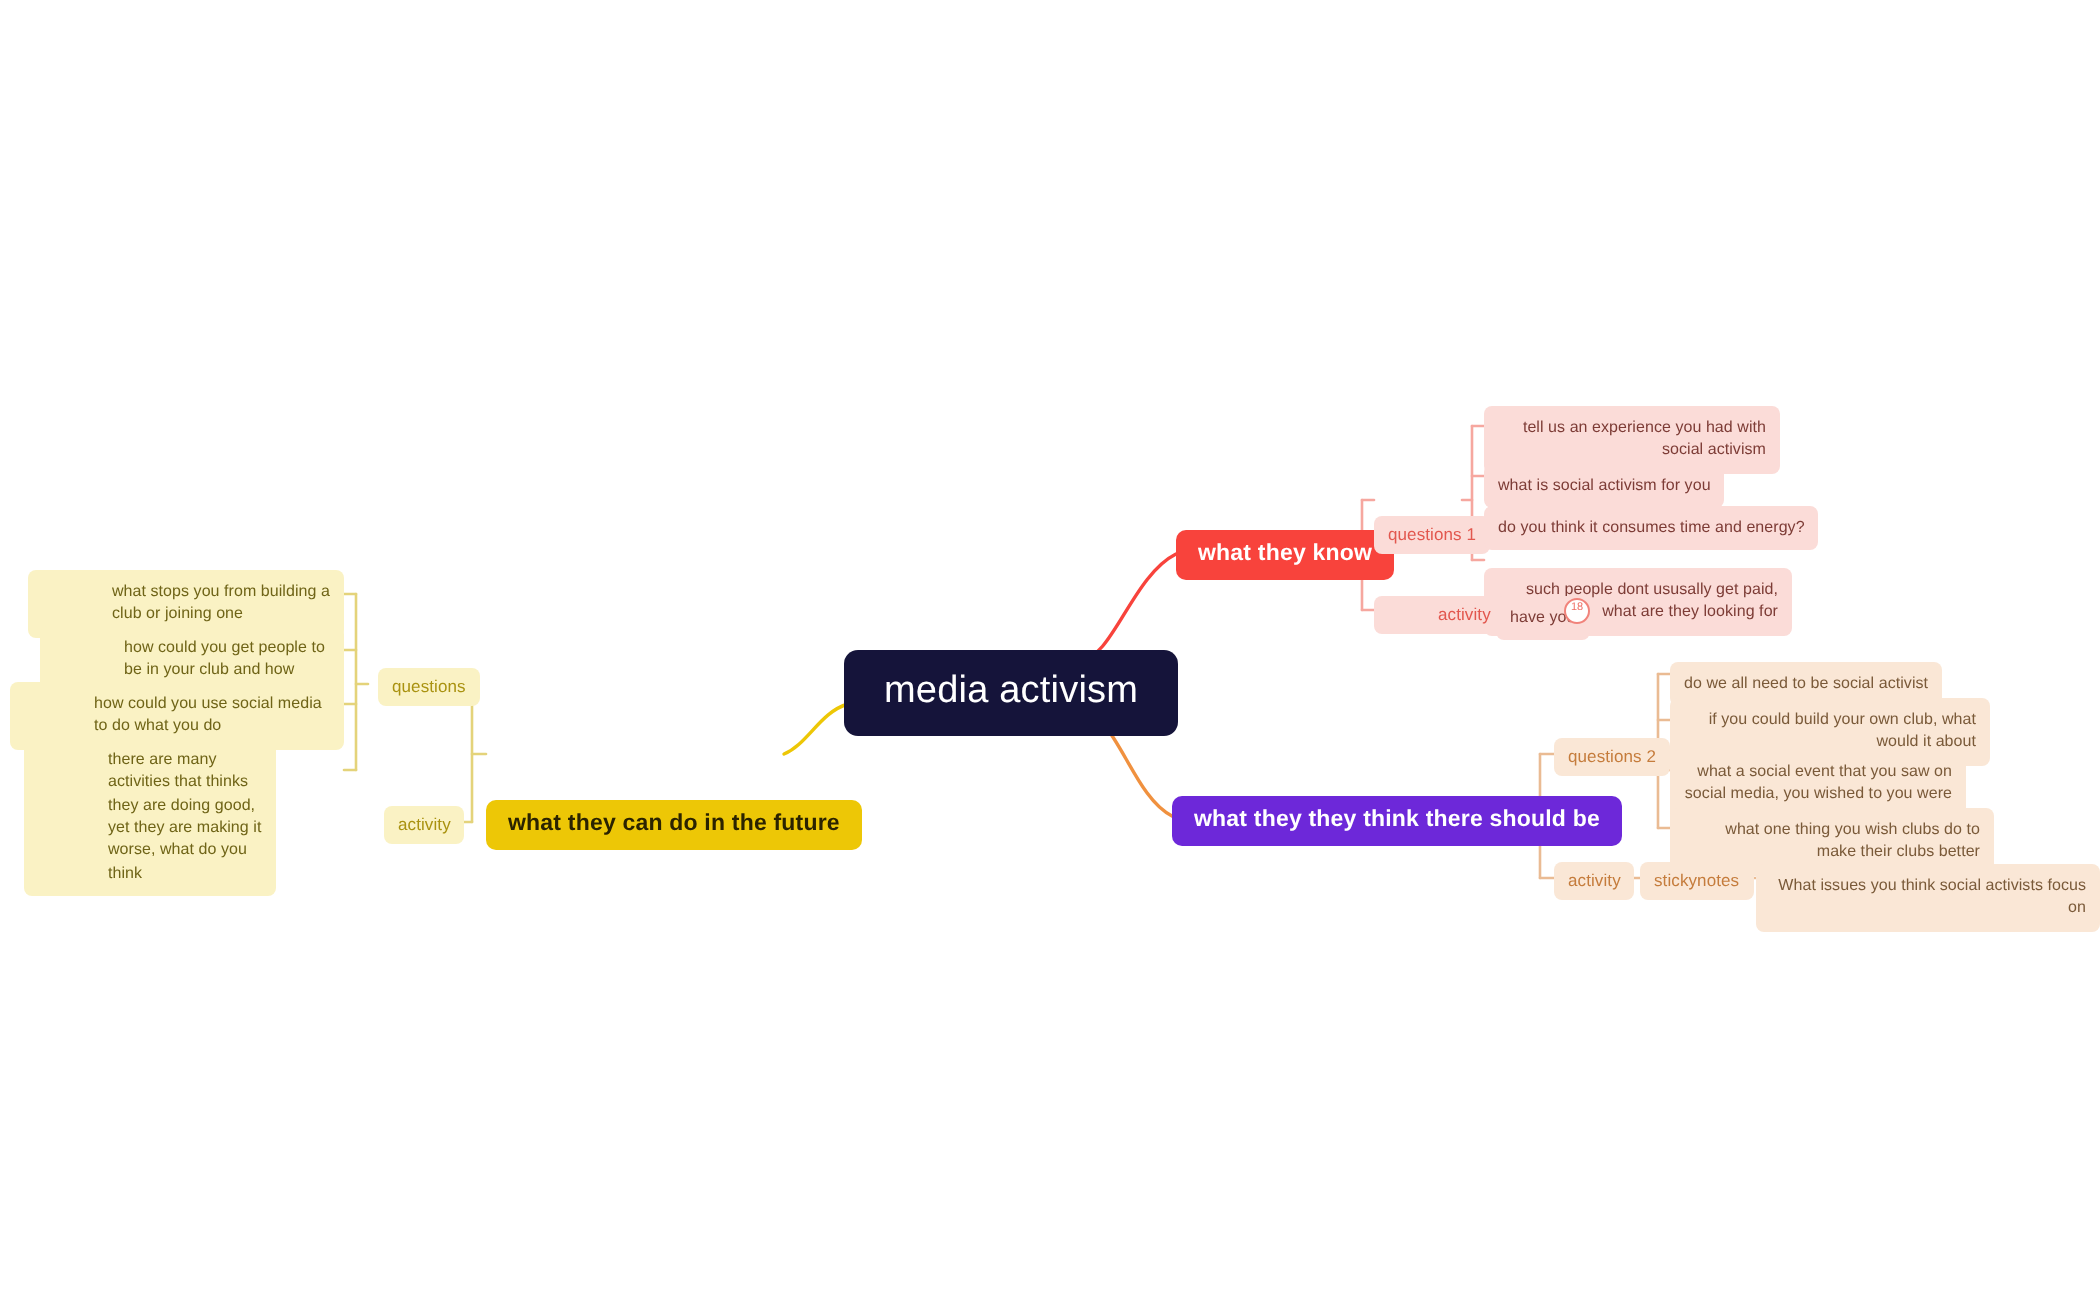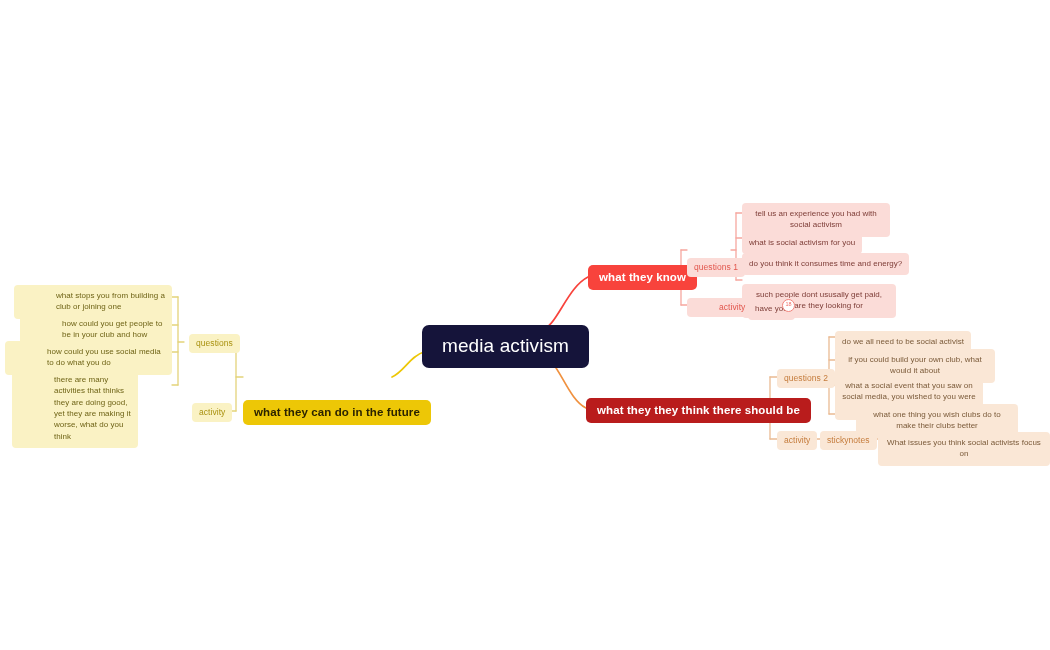--- a/index.html
+++ b/index.html
@@ -49,21 +49,21 @@
 
   
   .branch {
     font-size: 11.5px;
     font-weight: 700;
     padding: 6px 11px 7px 11px;
     border-radius: 5px;
     letter-spacing: .1px;
   }
   .branch.red    { background: #f8433c; color: #ffffff; }
-  .branch.orange { background: #b91c1c; color: #ffffff; }
+  .branch.orange { background: #6d28d9; color: #ffffff; }
   .branch.yellow { background: #edc706; color: #2b2300; }
 
   
   .chip {
     font-size: 8.5px;
     padding: 4px 7px 5px 7px;
     border-radius: 4px;
     letter-spacing: .05px;
   }
   .chip.red    { background: #fbdcd8; color: #e2574e; }
@@ -77,21 +77,21 @@
     padding: 5px 7px 6px 7px;
     border-radius: 4px;
     white-space: normal;
     letter-spacing: .03px;
   }
   .card.red    { background: #fbdcd8; color: #7d3c36; }
   .card.orange { background: #fae7d6; color: #7a5a39; }
   .card.yellow { background: #faf2c4; color: #6f6417; }
 
   
-  .card.anchor-left { text-align: center; }
+  .card.anchor-left { text-align: right; }
   
   .card.anchor-right { text-align: left; padding-left: 42px; }
 
   
   .badge {
     position: absolute;
     width: 11px;
     height: 11px;
     border-radius: 50%;
     border: 1px solid #f1837b;
@@ -185,21 +185,21 @@
   <div class="node branch orange" style="left:586px; top:398px;">what they they think there should be</div>
 
   <div class="node chip orange" style="left:777px; top:369px;">questions 2</div>
 
   <div class="node card orange anchor-left" style="left:835px; top:331px;">do we all need to be social activist</div>
 
   <div class="node card orange anchor-left" style="left:835px; top:349px; width:160px;">if you could build your own club, what would it about</div>
 
   <div class="node card orange anchor-left" style="left:835px; top:375px; width:148px;">what a social event that you saw on social media, you wished to you were there</div>
 
-  <div class="node card orange anchor-left" style="left:835px; top:404px; width:162px;margin-left:21px;">what one thing you wish clubs do to make their clubs better</div>
+  <div class="node card orange anchor-left" style="left:835px; top:404px; width:162px;">what one thing you wish clubs do to make their clubs better</div>
 
   <div class="node chip orange" style="left:777px; top:431px;">activity</div>
 
   <div class="node chip orange" style="left:820px; top:431px;">stickynotes</div>
 
   <div class="node card orange anchor-left" style="left:878px; top:432px;">What issues you think social activists focus on</div>
 
   <div class="node branch yellow" style="left:243px; top:366px;margin-top:34px;">what they can do in the future</div>
 
   <div class="node chip yellow" style="left:189px; top:334px;">questions</div>

